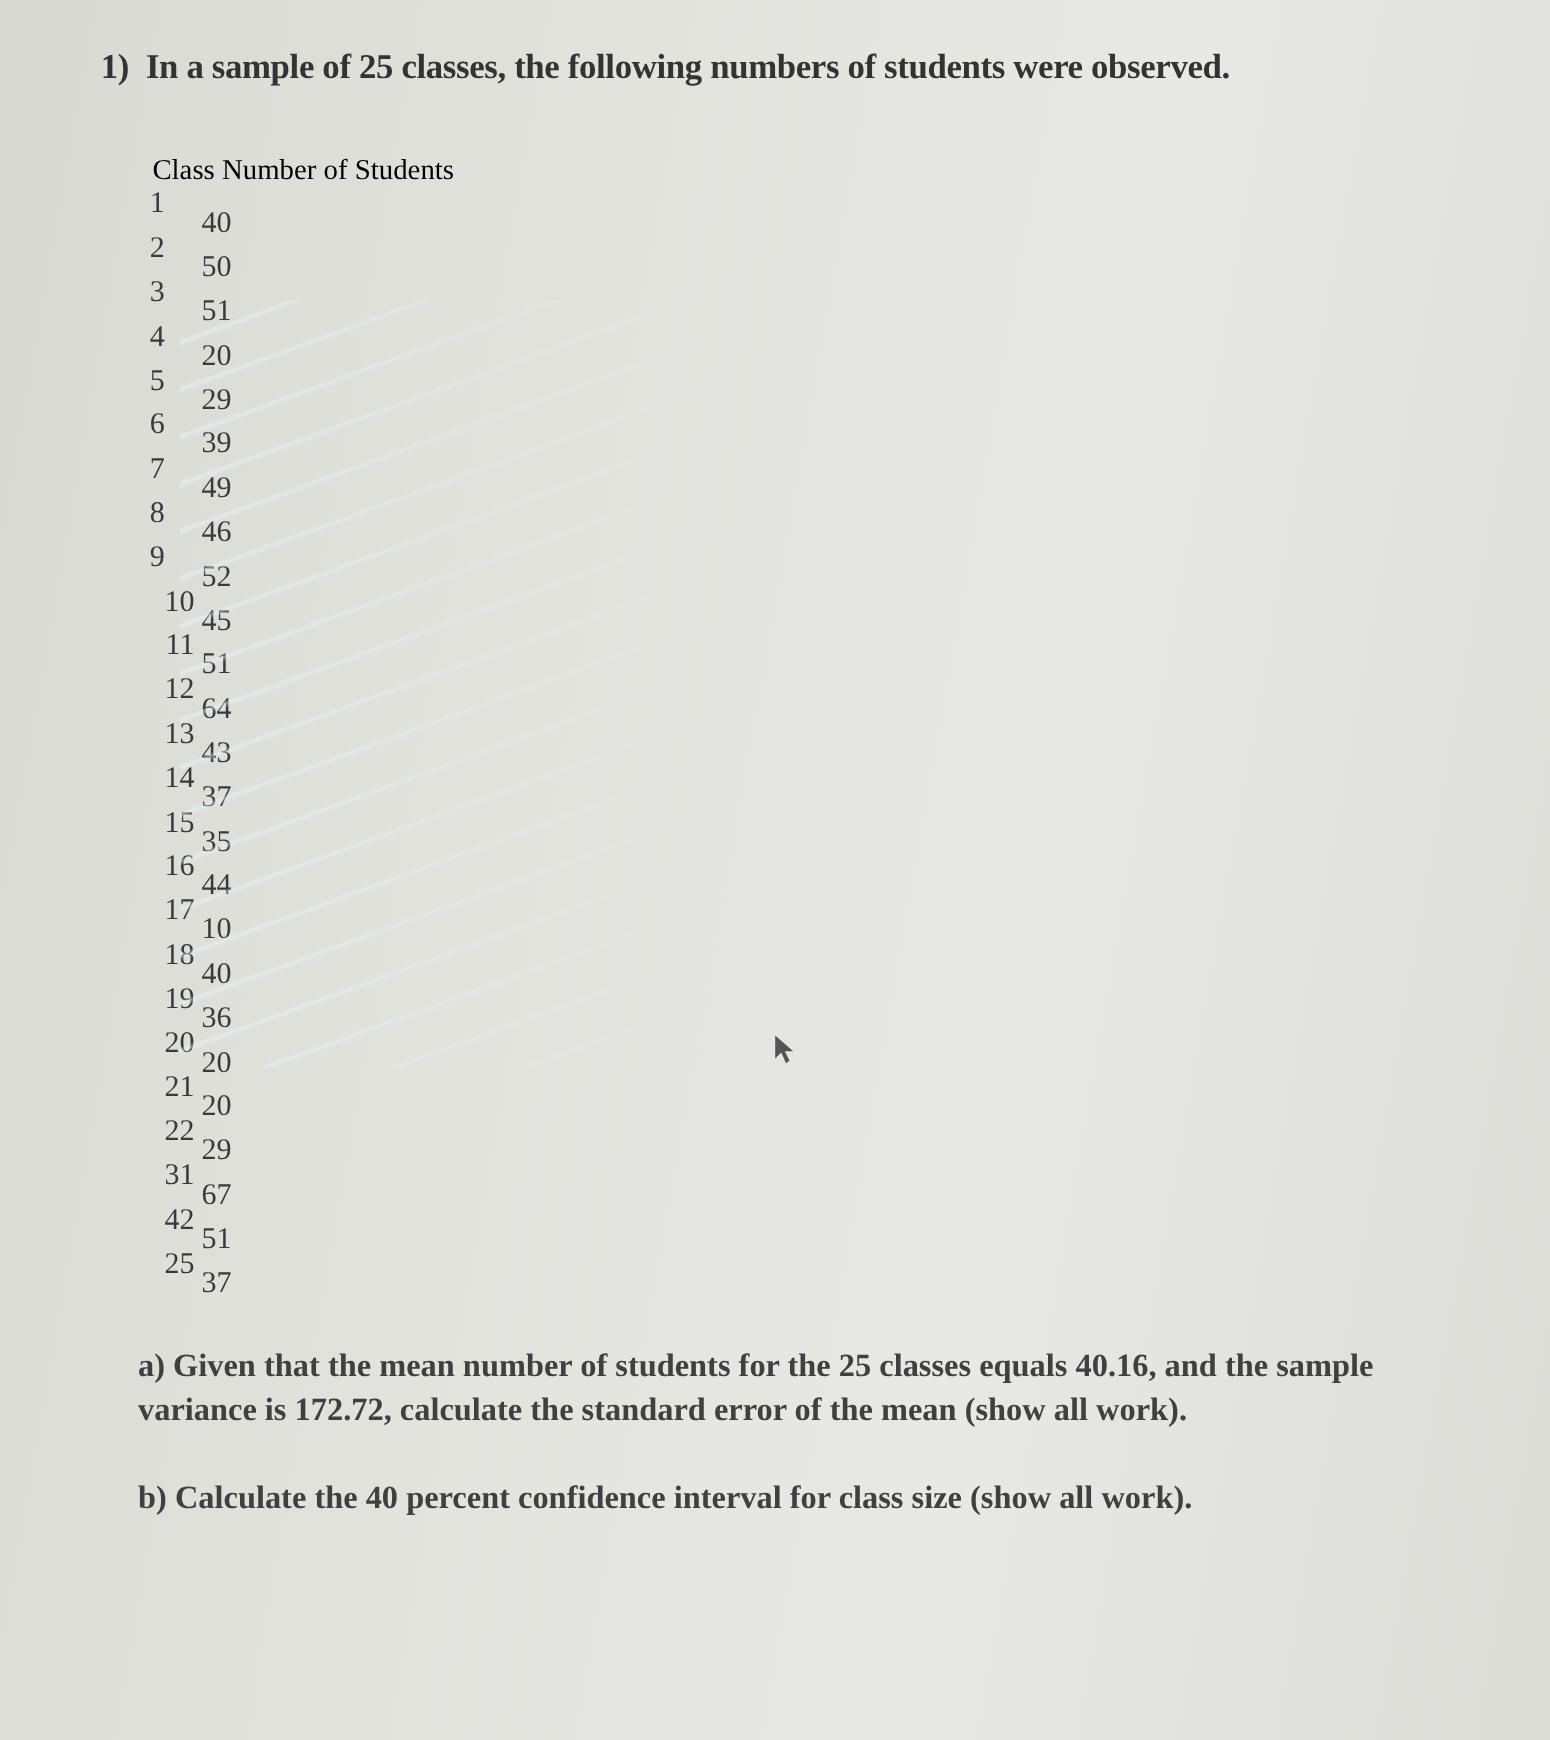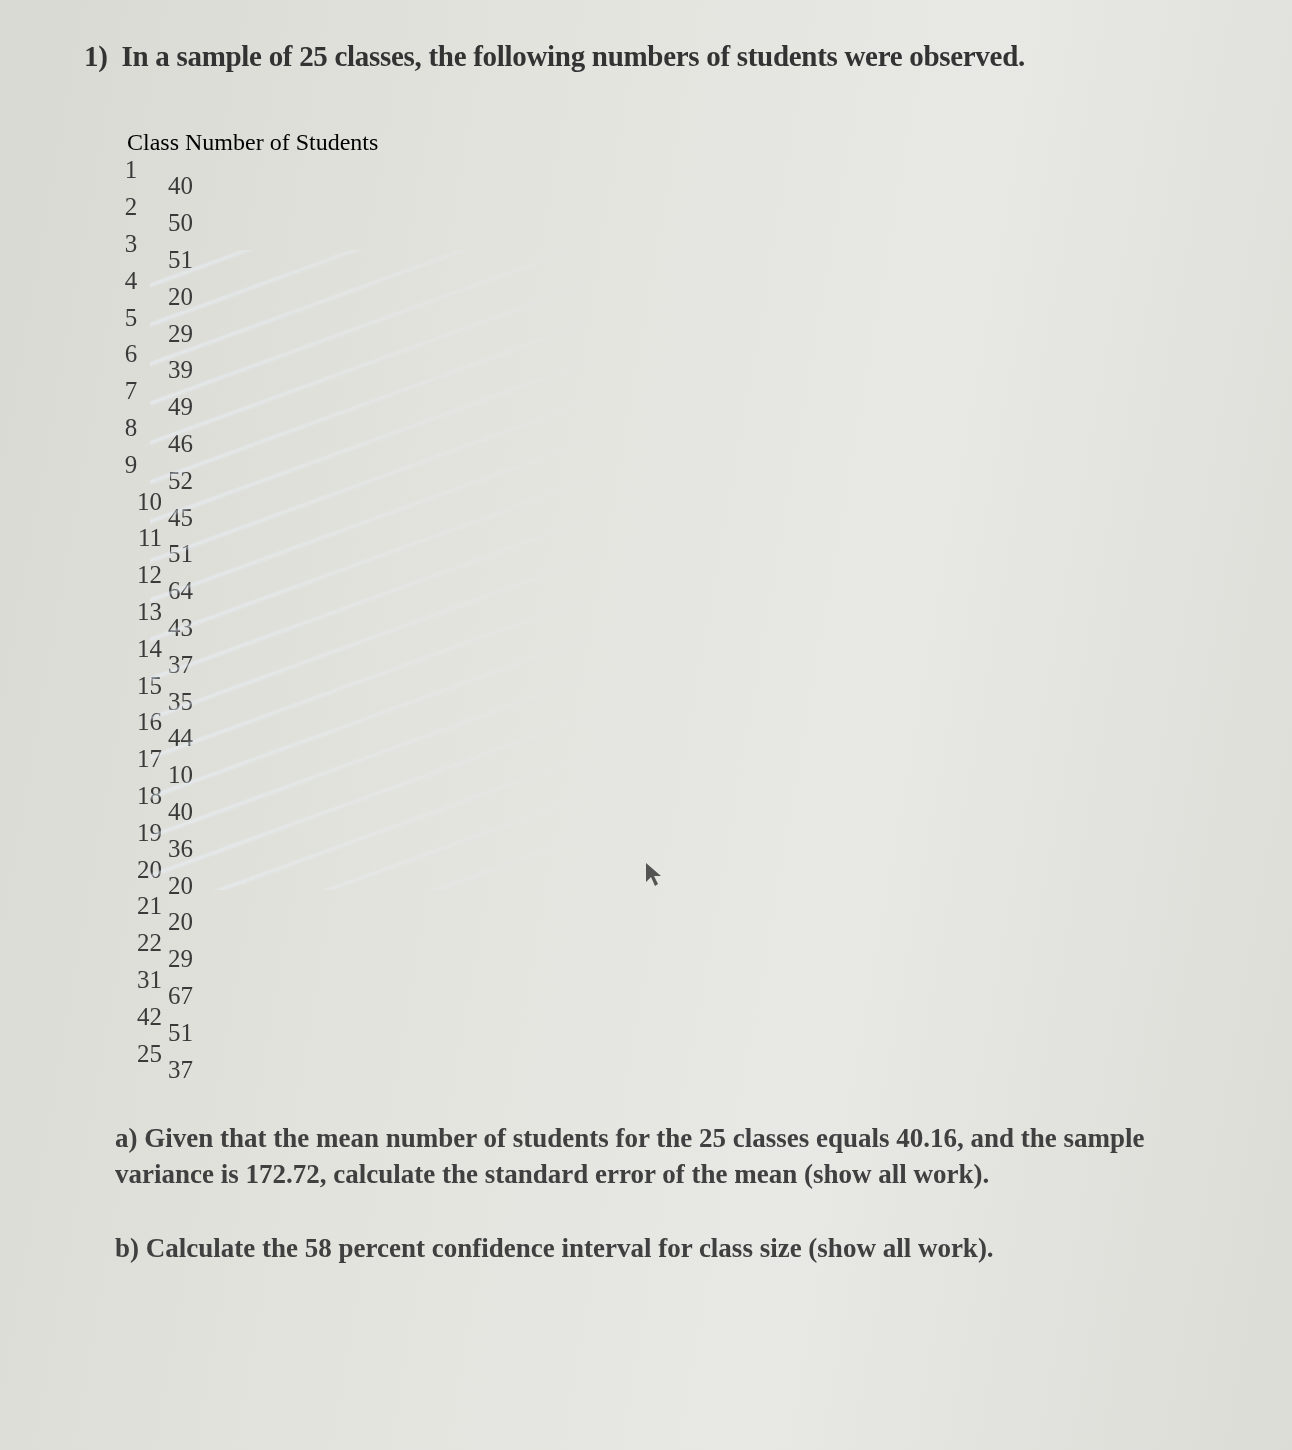--- a/index.html
+++ b/index.html
@@ -158,18 +158,18 @@
       </div>
       <div class="row">
         <span class="cls">25</span>
         <span class="val">37</span>
       </div>
     </div>
 
   <div class="glare"></div>
 
   <div class="part part-a">a) Given that the mean number of students for the 25 classes equals 40.16, and the sample variance is 172.72, calculate the standard error of the mean (show all work).</div>
-  <div class="part part-b">b) Calculate the 58 percent confidence interval for class size (show all work).</div>
+  <div class="part part-b">b) Calculate the 40 percent confidence interval for class size (show all work).</div>
 
   <svg class="cursor" viewBox="0 0 18 26">
     <path d="M2 1 L2 20 L7 15 L11 24 L14 22 L10 14 L17 14 Z" fill="#3a3a3a" opacity="0.85"></path>
   </svg>
 </div>
 
 </body></html>

